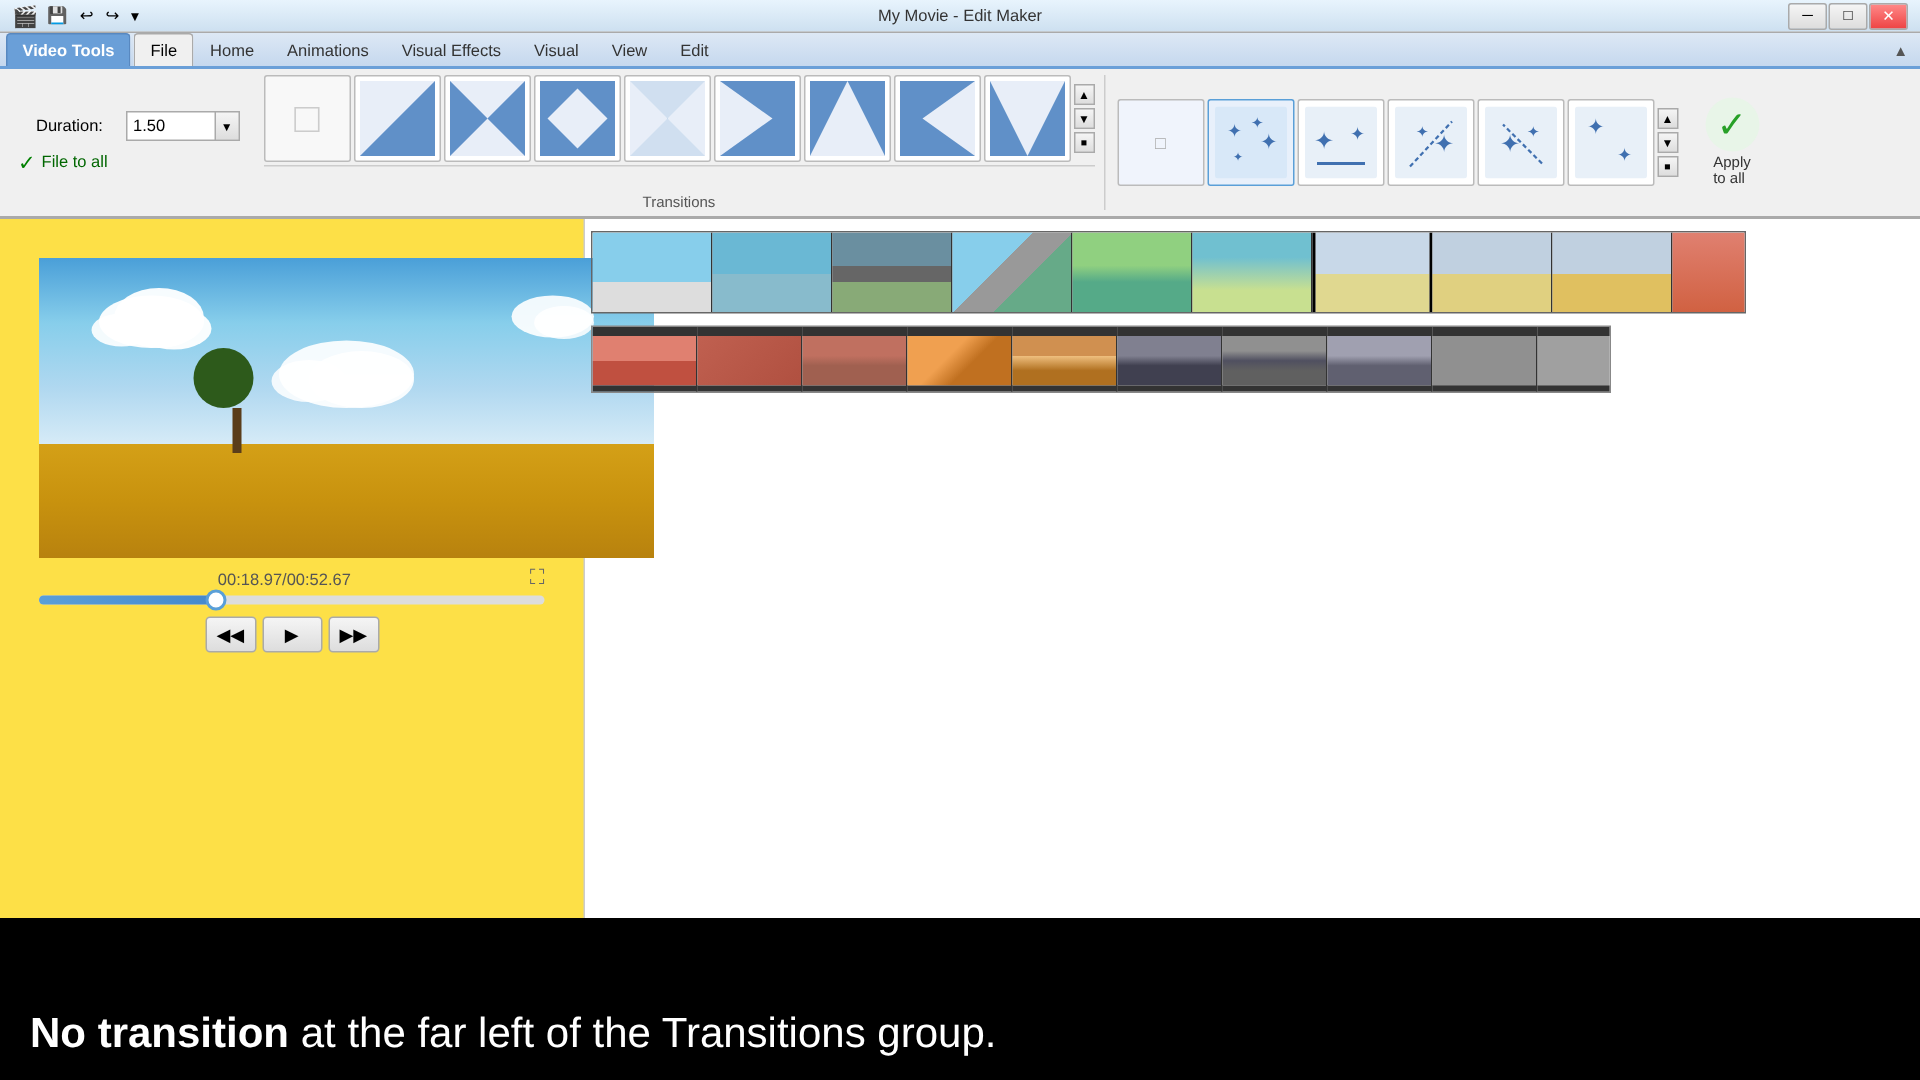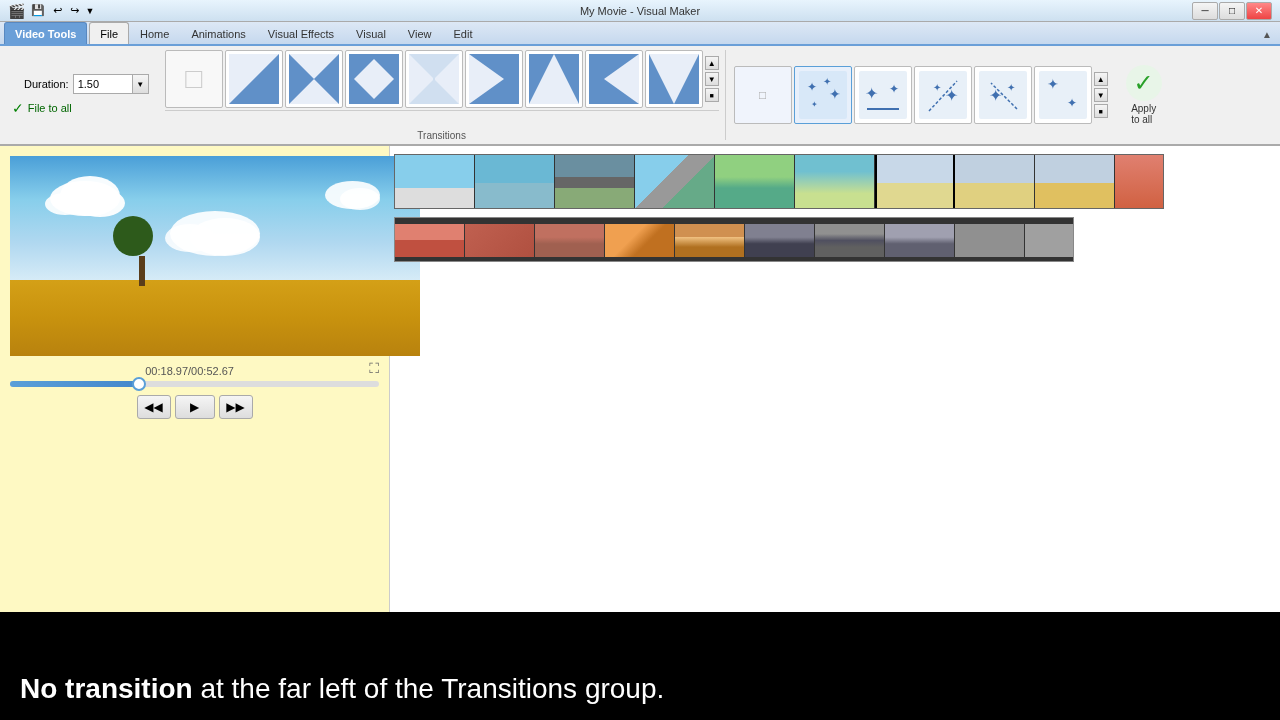--- a/index.html
+++ b/index.html
@@ -134,21 +134,21 @@
     .pz-tile.active { border-color: #5a9fd8; background: #e8f0fb; }
 
     
     .duration-area {
       display: flex;
       flex-direction: column;
       justify-content: center;
       padding: 4px 8px;
       gap: 6px;
     }
-    .duration-row { display: flex; align-items: center; gap: 4px; font-size: 11px; padding-left: 12px; }
+    .duration-row { display: flex; align-items: center; gap: 15px; font-size: 11px; padding-left: 12px; }
     .duration-input {
       width: 60px;
       height: 20px;
       border: 1px solid #aaa;
       padding: 1px 4px;
       font-size: 11px;
       background: white;
     }
     .duration-dropdown {
       width: 16px; height: 20px;
@@ -195,25 +195,25 @@
     
     .main-area {
       display: flex;
       height: calc(720px - 22px - 24px - 100px - 100px);
       background: #fff;
     }
 
     
     .preview-panel {
       width: 390px;
-      background: #fef9c3;
+      background: #fde047;
       border-right: 1px solid #ccc;
       display: flex;
       flex-direction: column;
-      padding: 10px;
+      padding: 26px;
     }
     .preview-video {
       width: 410px;
       height: 200px;
       background: #87CEEB;
       position: relative;
       overflow: hidden;
     }
 
     
@@ -372,21 +372,21 @@
 <body>
 
 <div class="title-bar">
   <div class="title-bar-left">
     <span style="font-size:14px;">🎬</span>
     <span style="font-size:11px; padding: 0 2px; cursor:pointer;">💾</span>
     <span style="font-size:11px; padding: 0 2px; cursor:pointer;">↩</span>
     <span style="font-size:11px; padding: 0 2px; cursor:pointer;">↪</span>
     <span style="font-size:9px; cursor:pointer;">▼</span>
   </div>
-  <span class="title-bar-title">My Movie - Visual Maker</span>
+  <span class="title-bar-title">My Movie - Edit Maker</span>
   <div class="title-bar-controls">
     <button class="title-btn">─</button>
     <button class="title-btn">□</button>
     <button class="title-btn close">✕</button>
   </div>
 </div>
 
 <div class="ribbon-tabs">
   <div class="ribbon-tab video-tools">Video Tools</div>
   <div class="ribbon-tab active">File</div>

